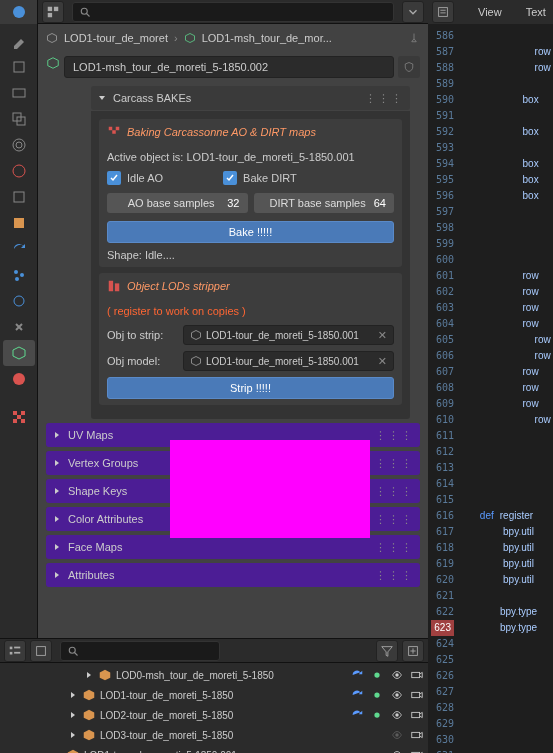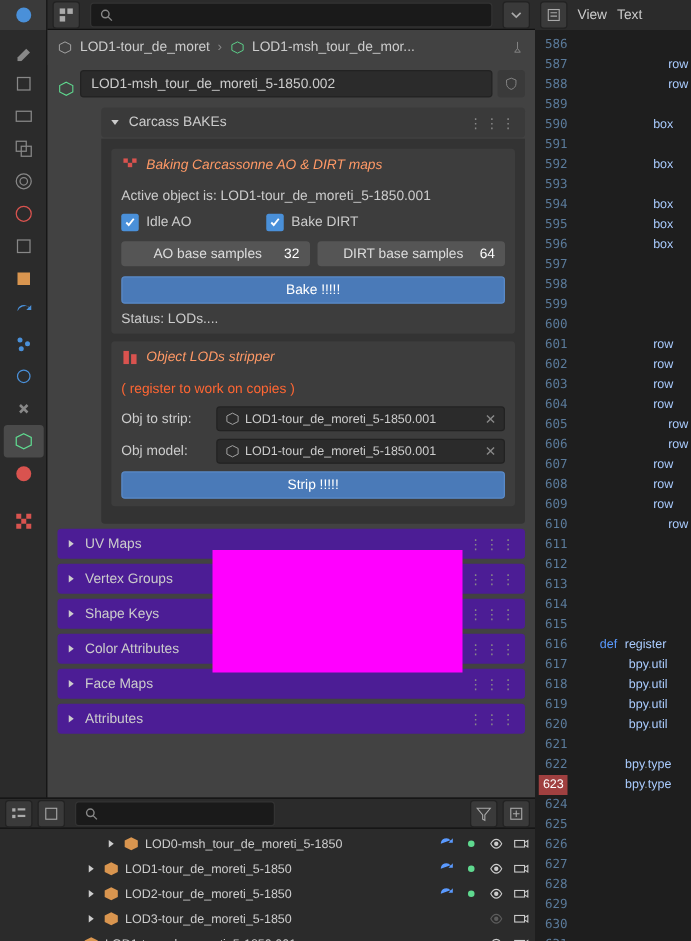--- a/index.html
+++ b/index.html
@@ -16,24 +16,24 @@
 .left-sidebar { width: 38px; background: #2b2b2b; border-right: 1px solid #111; padding-top: 4px; }
 .left-sidebar .sb-icon { width: 32px; height: 26px; margin: 0 auto; display: flex; align-items: center; justify-content: center; cursor: pointer; border-radius: 3px; }
 .left-sidebar .sb-icon svg { width: 16px; height: 16px; }
 .left-sidebar .sb-icon.active { background: #4a4a4a; }
 .center-panel { width: 390px; background: #424242; overflow-y: auto; position: relative; }
 .breadcrumb { height: 28px; display: flex; align-items: center; padding: 0 8px; gap: 6px; background: #424242; }
 .breadcrumb svg { width: 12px; height: 12px; fill: #aaa; }
 .breadcrumb span { color: #ccc; font-size: 11px; }
 .breadcrumb .arrow { color: #888; }
 .pin-icon { margin-left: auto; width: 16px; height: 16px; cursor: pointer; }
-.name-row { display: flex; align-items: flex-end; padding: 4px 8px; gap: 4px; }
+.name-row { display: flex; align-items: flex-start; padding: 4px 8px; gap: 4px; }
 .name-input { flex: 1; background: #2b2b2b; border: 1px solid #222; border-radius: 3px; height: 22px; padding: 0 8px; color: #ccc; font-size: 11px; }
 .shield-btn { width: 22px; height: 22px; background: #3a3a3a; border-radius: 3px; display: flex; align-items: center; justify-content: center; }
-.panel-section { margin: 4px 8px; padding-left: 35px; }
+.panel-section { margin: 4px 18px; padding-left: 35px; }
 .panel-header { background: #3a3a3a; border-radius: 3px; height: 24px; display: flex; align-items: center; padding: 0 6px; cursor: pointer; }
 .panel-header .chev { width: 10px; height: 10px; margin-right: 6px; }
 .panel-header .title { flex: 1; font-size: 11px; }
 .panel-header .dots { color: #888; letter-spacing: 2px; }
 .panel-body { background: #333; border-radius: 0 0 3px 3px; padding: 8px; margin-top: 1px; }
 .sub-panel { background: #3d3d3d; border-radius: 3px; margin-bottom: 6px; }
 .sub-header { display: flex; align-items: center; padding: 6px 8px; gap: 6px; }
 .sub-header svg { width: 14px; height: 14px; }
 .sub-header .sub-title { color: #ff9966; font-style: italic; font-size: 11px; }
 .sub-body { padding: 6px 8px; }
@@ -54,21 +54,21 @@
 .obj-select { flex: 1; background: #2b2b2b; border: 1px solid #222; border-radius: 3px; height: 20px; display: flex; align-items: center; padding: 0 6px; gap: 4px; }
 .obj-select svg { width: 12px; height: 12px; fill: #aaa; }
 .obj-select .name { flex: 1; color: #ccc; font-size: 10px; white-space: nowrap; overflow: hidden; }
 .obj-select .x { color: #888; cursor: pointer; }
 .strip-btn { width: 100%; height: 22px; background: #4a7ab8; border: 1px solid #5a8ac8; border-radius: 3px; color: #fff; font-size: 11px; text-align: center; line-height: 20px; }
 .collapsed-section { background: #4c1d95; border-radius: 3px; height: 24px; display: flex; align-items: center; padding: 0 6px; margin: 4px 8px; cursor: pointer; }
 .collapsed-section .chev { width: 10px; height: 10px; margin-right: 6px; transform: rotate(-90deg); }
 .collapsed-section .title { flex: 1; }
 .collapsed-section .dots { color: #888; letter-spacing: 2px; }
 .right-panel { flex: 1; background: #1e1e1e; display: flex; }
-.right-header { position: absolute; top: 0; right: 0; width: 125px; height: 24px; background: #2b2b2b; display: flex; align-items: center; padding: 0 4px; gap: 8px; }
+.right-header { position: absolute; top: 0; right: 0; width: 125px; height: 24px; background: #2b2b2b; display: flex; align-items: center; padding: 0 4px; gap: 24px; }
 .right-header span { font-size: 11px; color: #ccc; cursor: pointer; }
 .code-gutter { width: 32px; background: #1e1e1e; text-align: right; padding: 4px 6px 4px 0; line-height: 16px; font-family: monospace; font-size: 10px; color: #5a7a9a; }
 .code-gutter .hl { background: #a04040; color: #fff; display: inline-block; padding: 0 3px; }
 .code-body { flex: 1; padding: 4px 0; line-height: 16px; font-family: monospace; font-size: 10px; color: #ccc; white-space: pre; overflow: hidden; text-align: center; }
 .code-body .kw { color: #5a9aff; }
 .code-body .obj { color: #aaccff; }
 .code-body .dot { color: #888; }
 .bottom-panel { height: 115px; background: #2b2b2b; border-top: 1px solid #111; position: absolute; bottom: 0; left: 0; width: 428px; }
 .bottom-toolbar { height: 24px; display: flex; align-items: center; padding: 0 4px; gap: 4px; border-bottom: 1px solid #111; }
 .bottom-toolbar .search-box { width: 160px; flex: none; }
@@ -281,21 +281,21 @@
               <div class="slider-box">
                 <span class="label">AO base samples</span>
                 <span class="val">32</span>
               </div>
               <div class="slider-box">
                 <span class="label">DIRT base samples</span>
                 <span class="val">64</span>
               </div>
             </div>
             <div class="bake-btn">Bake !!!!!</div>
-            <div class="status-text">Status: LODs....</div>
+            <div class="status-text">Shape: Idle....</div>
           </div>
         </div>
         <div class="sub-panel">
           <div class="sub-header">
             <svg viewBox="0 0 16 16">
                 <rect x="2" y="2" width="5" height="12" fill="#d9534f"></rect>
                 <rect x="9" y="5" width="5" height="9" fill="#d9534f"></rect>
               </svg>
             <span class="sub-title">Object LODs stripper</span>
           </div>

